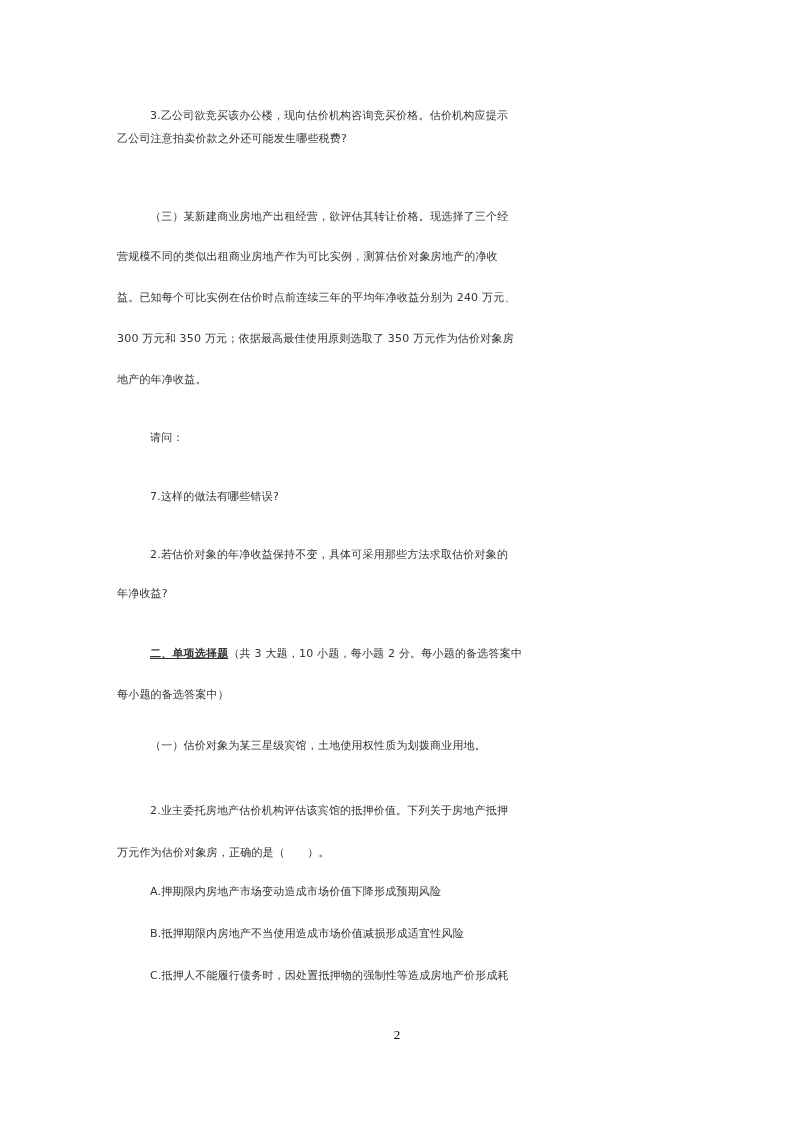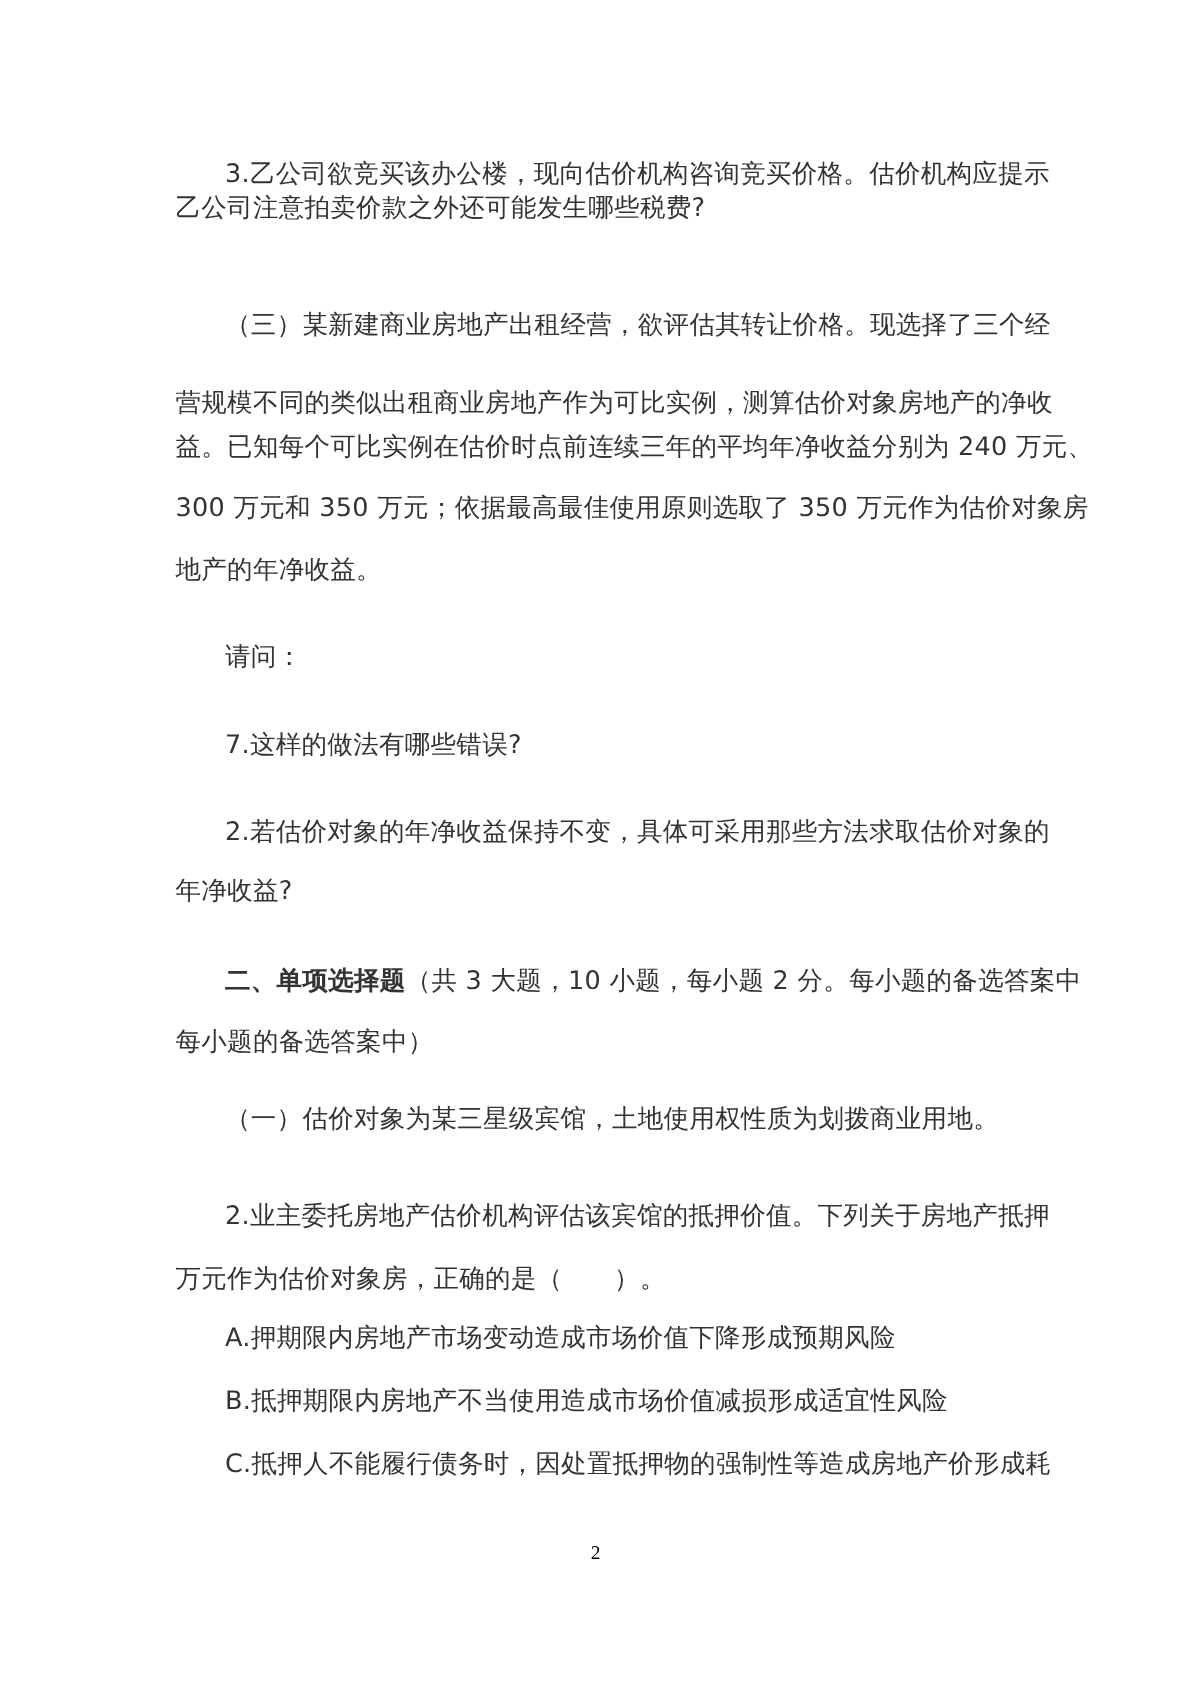--- a/index.html
+++ b/index.html
@@ -1,33 +1,33 @@
 <!DOCTYPE html>
 <html><head>
 <meta charset="utf-8">
 <style>
   html, body { margin: 0; padding: 0; background: #ffffff; }
   body { width: 794px; height: 1123px; position: relative; overflow: hidden;
          font-family: "DejaVu Sans", "Liberation Sans", sans-serif; color: #333333; }
-  .line { position: absolute; font-size: 17px; line-height: 20px; white-space: nowrap; letter-spacing: 0.2px; }
+  .line { position: absolute; font-size: 11px; line-height: 20px; white-space: nowrap; letter-spacing: 0.2px; }
   .ind { left: 150px; }
   .noind { left: 117px; }
-  .bold { font-weight: bold; }
+  .bold { font-weight: bold; text-decoration: underline; }
   .pagenum { position: absolute; top: 1027px; left: 0; width: 794px; text-align: center;
              font-family: "Liberation Serif", serif; font-size: 13px; color: #000; }
 </style>
 </head>
 <body>
 
 <div id="doc">
   <div class="line ind" style="top:106px">3.乙公司欲竞买该办公楼，现向估价机构咨询竞买价格。估价机构应提示</div>
   <div class="line noind" style="top:129px">乙公司注意拍卖价款之外还可能发生哪些税费?</div>
 
   <div class="line ind" style="top:207px">（三）某新建商业房地产出租经营，欲评估其转让价格。现选择了三个经</div>
-  <div class="line noind" style="top:259px">营规模不同的类似出租商业房地产作为可比实例，测算估价对象房地产的净收</div>
+  <div class="line noind" style="top:247px">营规模不同的类似出租商业房地产作为可比实例，测算估价对象房地产的净收</div>
   <div class="line noind" style="top:288px">益。已知每个可比实例在估价时点前连续三年的平均年净收益分别为 240 万元、</div>
   <div class="line noind" style="top:329px">300 万元和 350 万元；依据最高最佳使用原则选取了 350 万元作为估价对象房</div>
   <div class="line noind" style="top:370px">地产的年净收益。</div>
 
   <div class="line ind" style="top:428px">请问：</div>
   <div class="line ind" style="top:487px">7.这样的做法有哪些错误?</div>
   <div class="line ind" style="top:545px">2.若估价对象的年净收益保持不变，具体可采用那些方法求取估价对象的</div>
   <div class="line noind" style="top:584px">年净收益?</div>
 
   <div class="line ind" style="top:644px">

